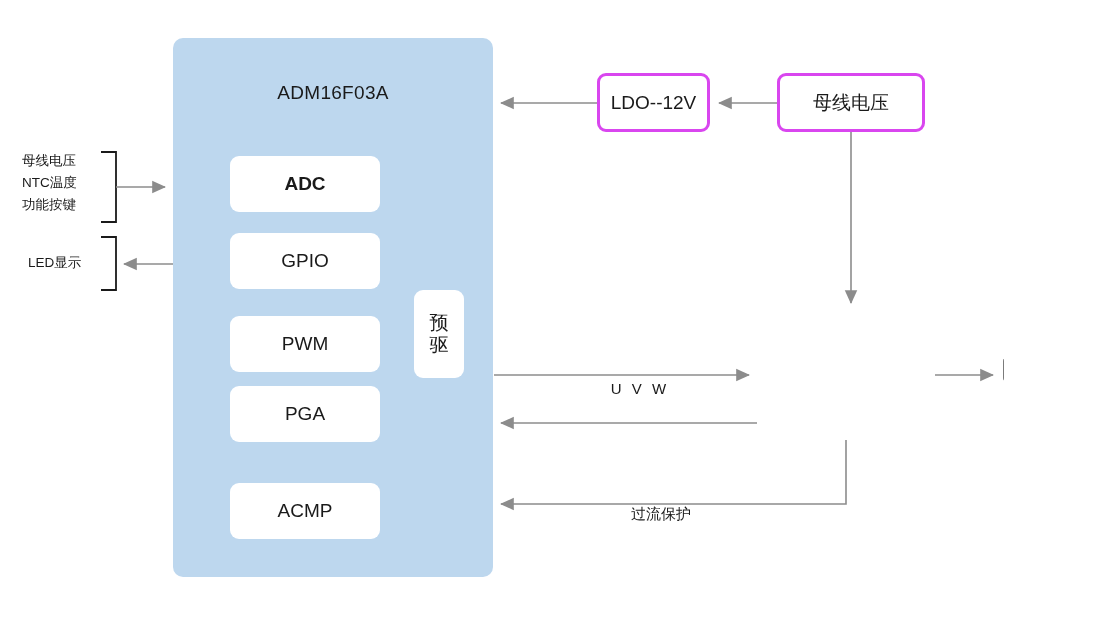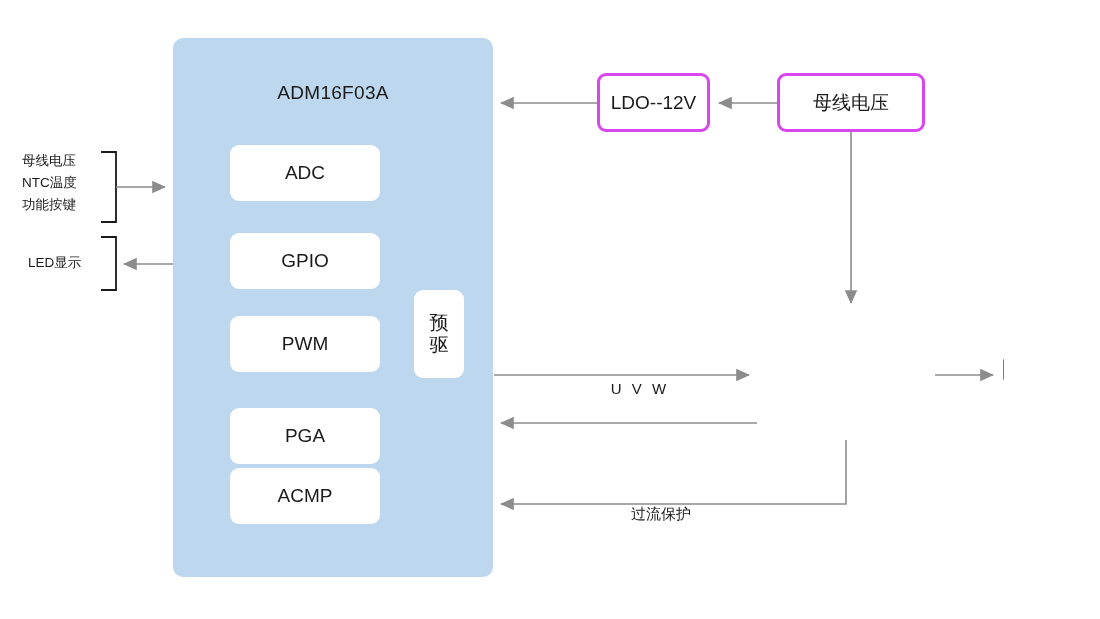--- a/index.html
+++ b/index.html
@@ -52,25 +52,25 @@
     border-radius: 9px;
     display: flex;
     align-items: center;
     justify-content: center;
     font-size: 19px;
     color: #1a1a1a;
     left: 230px;
     width: 150px;
     height: 56px;
   }
-  .sub-block.b0 { top: 145px; }
+  .sub-block.b0 { top: 156px; font-weight: bold; }
   .sub-block.b1 { top: 233px; }
   .sub-block.b2 { top: 316px; }
-  .sub-block.b3 { top: 408px; text-align: center; }
-  .sub-block.b4 { top: 468px; }
+  .sub-block.b3 { top: 386px; text-align: center; }
+  .sub-block.b4 { top: 483px; }
 
   .predriver {
     position: absolute;
     left: 414px;
     top: 290px;
     width: 50px;
     height: 88px;
     background: #ffffff;
     border-radius: 9px;
     display: flex;

